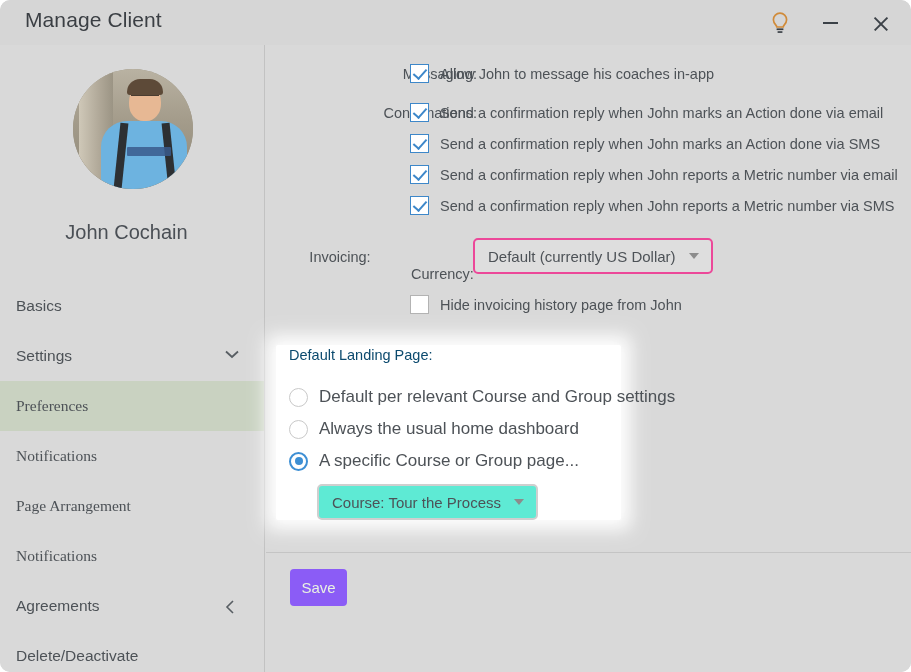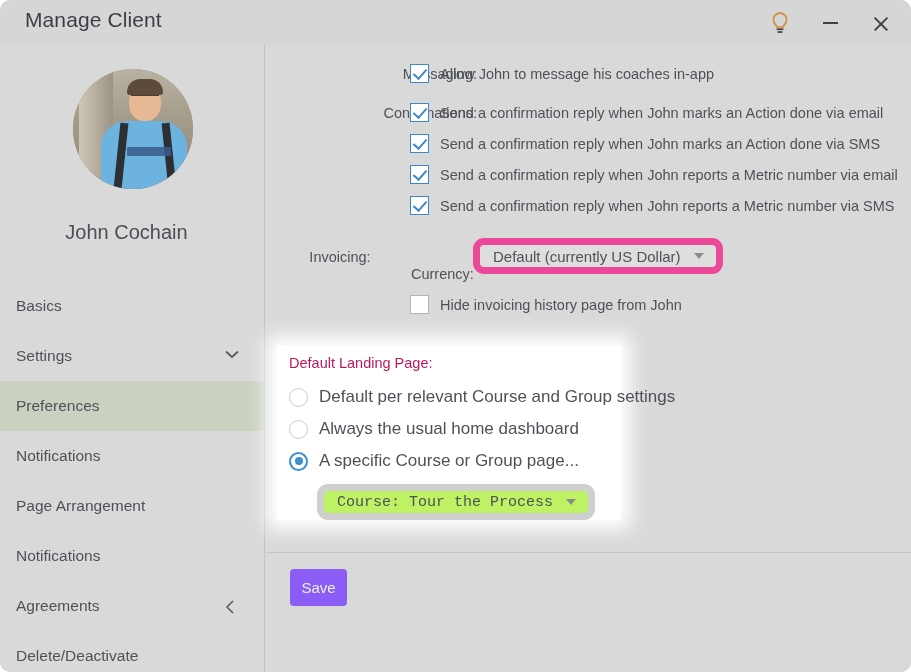--- a/index.html
+++ b/index.html
@@ -114,21 +114,21 @@
 
   .nav { position: absolute; left: 0; top: 236px; width: 265px; }
   .nav-item {
     position: relative;
     height: 50px;
     display: flex; align-items: center;
     font-size: 15.5px; color: #4d5257;
     cursor: pointer;
     padding-left: 16px;
   }
-  .nav-item.sub { font-size: 15.5px; }
+  .nav-item.sub { font-size: 15.5px; font-family: Liberation Serif, serif; }
   .nav-item.active { background: #c9d2c1; }
   .nav-chev {
     position: absolute; right: 28px; top: 50%;
     transform: translateY(-50%);
     width: 12px; height: 12px;
   }
   .nav-chev svg { display: block; }
 
   
   .vdivider {
@@ -169,28 +169,28 @@
   .chk-label {
     margin-left: 11px;
     font-size: 14.5px; color: #4d5257;
     white-space: nowrap;
   }
 
   .select {
     display: inline-flex; align-items: center;
     height: 36px;
     padding: 0 12px 0 13px;
-    border: 7px solid #ec4899;
-    border-radius: 11px;
+    border: 2px solid #ec4899;
+    border-radius: 5px;
     background: #dedede;
     font-size: 15px; color: #4d5257;
     cursor: pointer;
     white-space: nowrap;
   }
-  .select.white { background: #bef264; border-color: #cfcfcf; font-family: Liberation Mono, monospace; }
+  .select.white { background: #5eead4; border-color: #cfcfcf; }
   .caret {
     margin-left: 13px;
     width: 0; height: 0;
     border-left: 5.5px solid transparent;
     border-right: 5.5px solid transparent;
     border-top: 6px solid #8c8c8c;
   }
 
   
   .panel-glow {
@@ -201,22 +201,22 @@
     filter: blur(9px);
     opacity: .98;
   }
   .panel {
     position: absolute; left: 276px; top: 345px;
     width: 345px; height: 175px;
     background: #ffffff;
     border-radius: 2px;
   }
   .panel-title {
-    position: absolute; left: 13px; top: 10px;
-    font-size: 14.5px; color: #be185d;
+    position: absolute; left: 13px; top: 2px;
+    font-size: 14.5px; color: #0c4a6e;
   }
   .radio-row {
     position: absolute; left: 13px;
     display: flex; align-items: center;
     cursor: pointer;
   }
   .radio {
     width: 19px; height: 19px; border-radius: 50%;
     border: 1.6px solid #c9c9c9; background: #fff;
     flex: 0 0 auto; position: relative;

